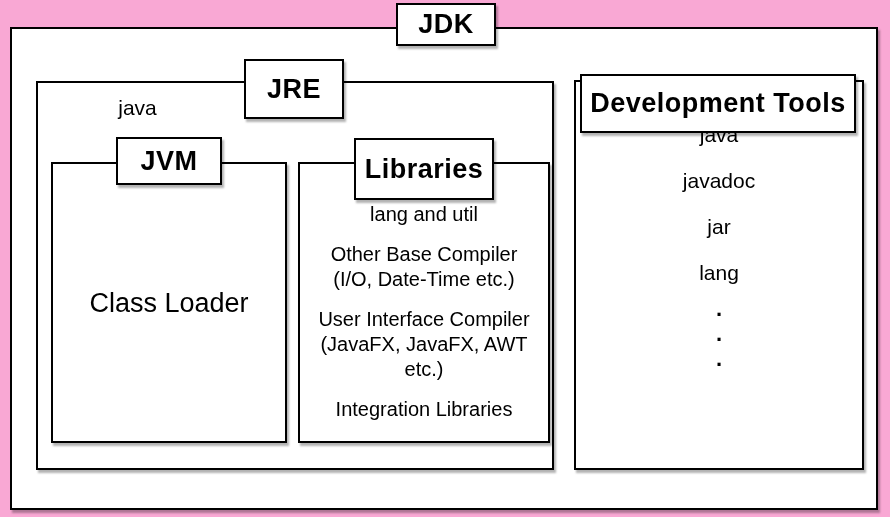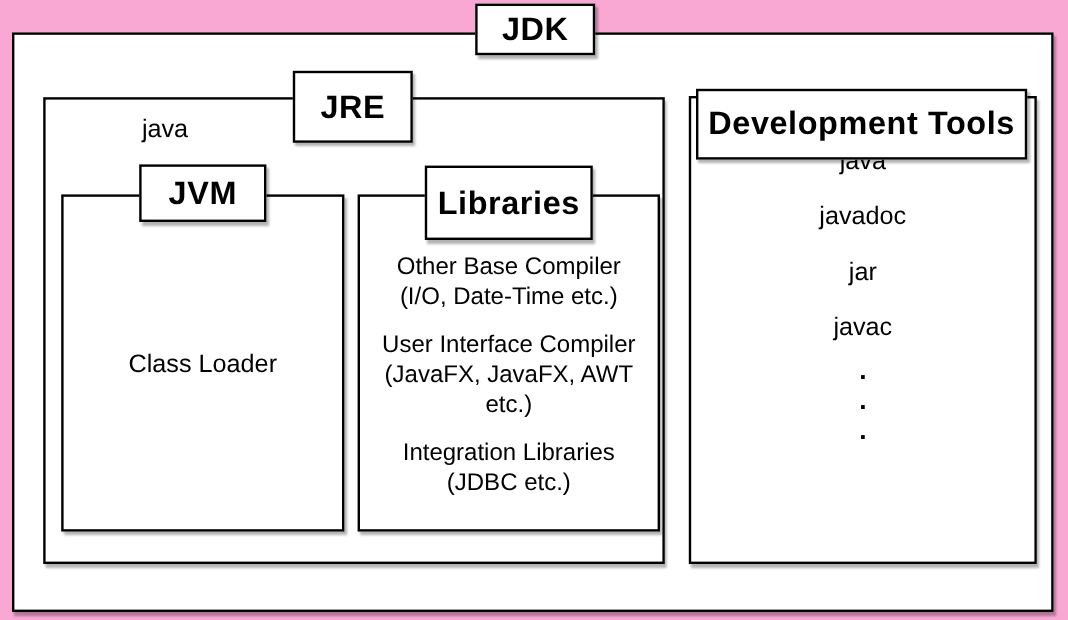--- a/index.html
+++ b/index.html
@@ -57,21 +57,21 @@
     position: absolute;
     z-index: 2;
     display: flex;
     flex-direction: column;
     align-items: center;
     text-align: center;
   }
   .jvm-content {
     left: 53px; top: 196px; width: 232px; height: 240px;
     justify-content: center; gap: 24px;
-    font-size: 21px;
+    font-size: 27px;
   }
   .lib-content {
     left: 300px; top: 192px; width: 248px; height: 240px;
     justify-content: center; gap: 15px;
     font-size: 20px;
   }
   .dev-content {
     left: 576px; top: 112px; width: 286px; height: 350px;
     font-size: 21px;
   }
@@ -99,38 +99,40 @@
       <div class="item-title">Class Loader</div>
     </div>
     <div>
     </div>
   </div>
 
   <div class="box lib-box"></div>
   <div class="label-box lib-label">Libraries</div>
   <div class="content-stack lib-content">
     <div>
+      <div class="item-title">lang and util</div>
+    </div>
+    <div>
       <div class="item-title">Other Base Compiler</div>
       <div class="item-sub">(I/O, Date-Time etc.)</div>
     </div>
     <div>
       <div class="item-title">User Interface Compiler</div>
       <div class="item-sub">(JavaFX, JavaFX, AWT etc.)</div>
     </div>
     <div>
       <div class="item-title">Integration Libraries</div>
-      <div class="item-sub">(JDBC etc.)</div>
     </div>
   </div>
 
   <div class="box dev-box"></div>
   <div class="label-box dev-label">Development Tools</div>
   <div class="content-stack dev-content">
     <div class="dev-cmd">java</div>
     <div class="dev-cmd">javadoc</div>
     <div class="dev-cmd">jar</div>
-    <div class="dev-cmd">javac</div>
+    <div class="dev-cmd">lang</div>
     <div class="dev-dot">.</div>
     <div class="dev-dot">.</div>
     <div class="dev-dot">.</div>
   </div>
 
 </div>
 
 </body></html>

